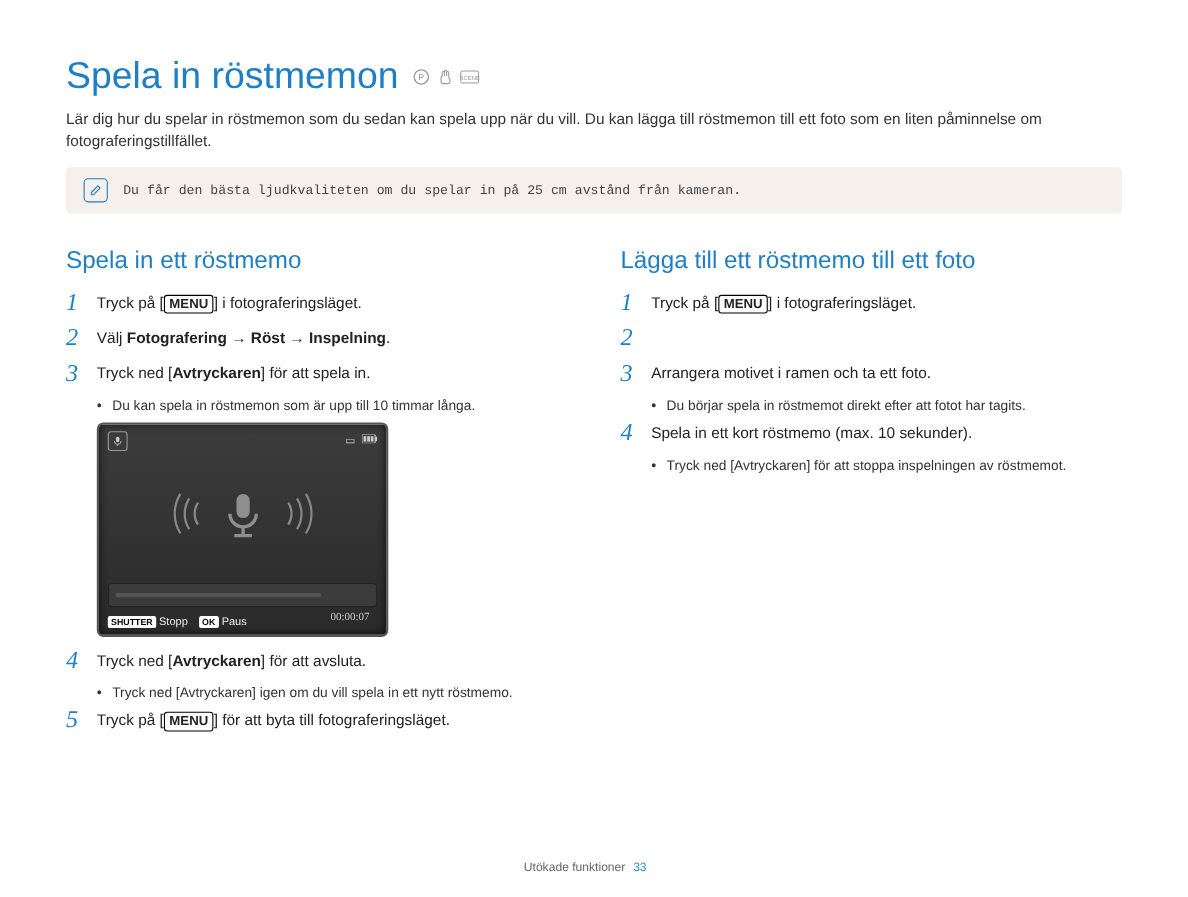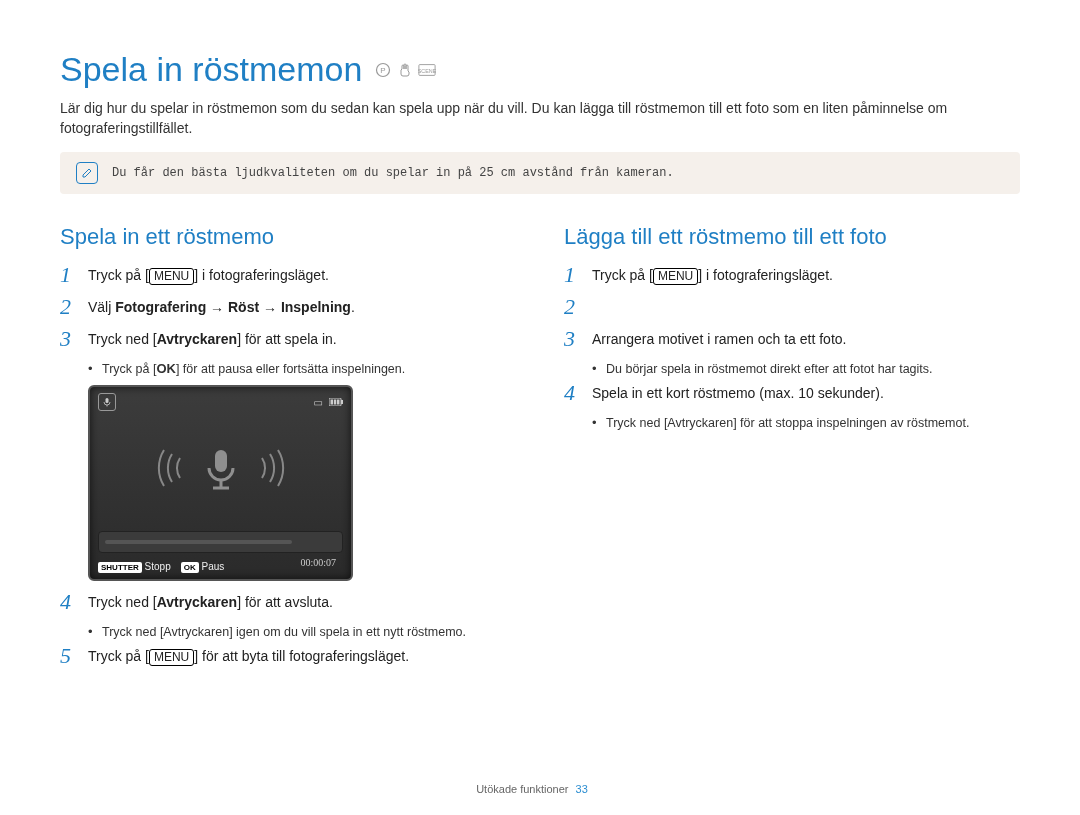--- a/index.html
+++ b/index.html
@@ -117,21 +117,21 @@
       position: absolute;
       left: 0;
       top: 0;
       font-size: 13px;
     }
     .menu-key {
       display: inline-block;
       border: 1px solid #000;
       border-radius: 3px;
       padding: 0 4px;
-      font-weight: normal;
+      font-weight: bold;
       font-size: 12px;
       line-height: 1.3;
       vertical-align: middle;
     }
     .ok-key {
       display: inline-block;
       font-weight: bold;
       font-size: 13px;
     }
     .camera-screen {
@@ -270,21 +270,21 @@
     </div>
 
     <div class="step">
       <span class="step-num">3</span>
       <span class="step-body">
         <span>Tryck ned [</span><span class="bold">Avtryckaren</span><span>] för att spela in.</span>
       </span>
     </div>
 
     <ul class="sub-list">
-      <li>Tryck på [<span class="ok-key">OK</span>] för att pausa eller fortsätta inspelningen.</li>
+      <li>Du kan spela in röstmemon som är upp till 10 timmar långa.</li>
     </ul>
 
     <div class="camera-screen">
       <div class="cs-top">
         <span class="cs-mic-icon">
           <svg width="10" height="10" viewBox="0 0 10 10">
               <rect x="3.5" y="1" width="3" height="5" rx="1.5" fill="#ccc"></rect>
               <path d="M2 5 a3 3 0 0 0 6 0" fill="none" stroke="#ccc" stroke-width="0.8"></path>
               <line x1="5" y1="8" x2="5" y2="9.5" stroke="#ccc" stroke-width="0.8"></line>
             </svg>

